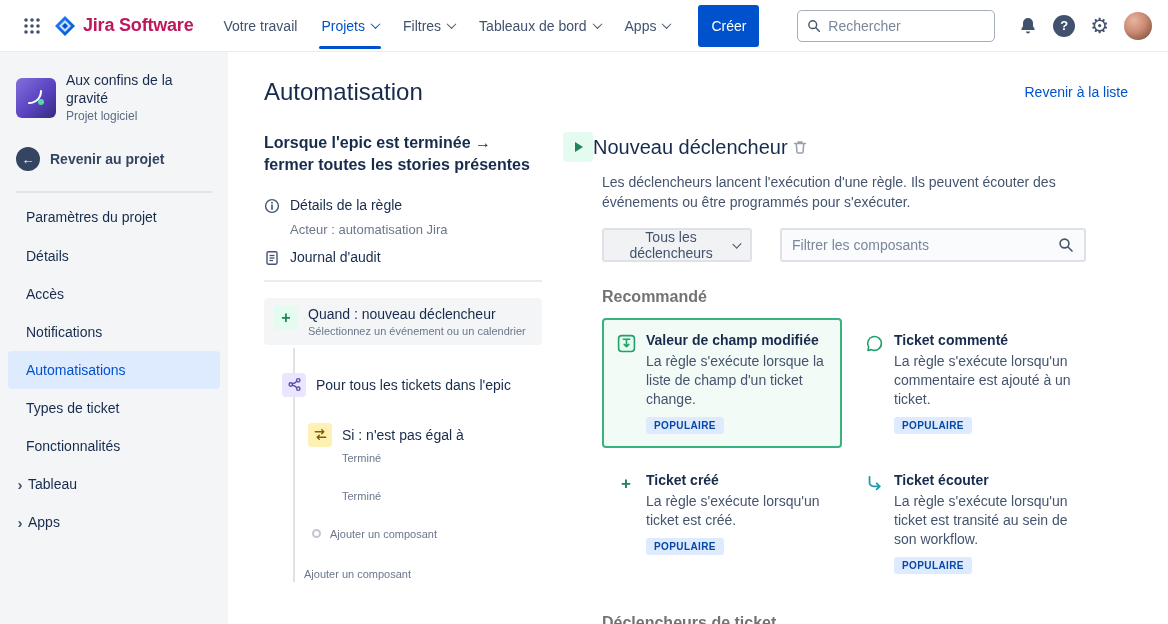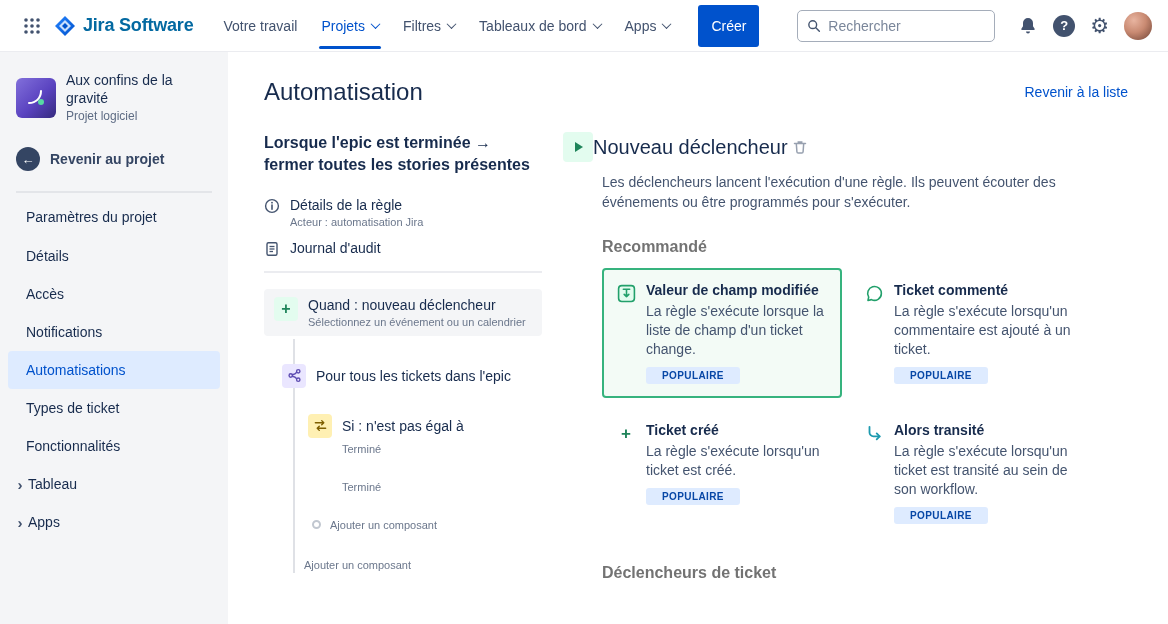--- a/index.html
+++ b/index.html
@@ -6,21 +6,21 @@
   html,body{width:1168px;height:624px;overflow:hidden;background:#fff;
     font-family:"Liberation Sans","DejaVu Sans",sans-serif;color:#172B4D}
 
   
   .topnav{height:52px;display:flex;align-items:center;justify-content:space-between;
     padding:0 16px;border-bottom:1px solid #EBECF0;background:#fff}
   .nav-left{display:flex;align-items:center;height:100%}
   .appswitcher{width:32px;height:32px;display:flex;align-items:center;justify-content:center;
     background:none;border:none;cursor:pointer;border-radius:3px}
   .logo{display:flex;align-items:center;gap:7px;margin:0 18px 0 6px;cursor:pointer}
-  .logo-text{font-size:18px;font-weight:600;color:#0369a1;letter-spacing:-0.2px}
+  .logo-text{font-size:18px;font-weight:600;color:#be185d;letter-spacing:-0.2px}
   .nav-item{position:relative;display:flex;align-items:center;height:32px;padding:0 7px;margin:0 5px;
     font-size:14px;font-weight:500;color:#42526E;text-decoration:none;cursor:pointer;border-radius:3px;white-space:nowrap}
   .nav-item.active{color:#0052CC}
   .nav-item.active::after{content:"";position:absolute;left:5px;right:5px;bottom:-7px;height:3px;
     border-radius:2px;background:#0052CC}
   .chev{width:7px;height:7px;border-right:1.6px solid currentColor;border-bottom:1.6px solid currentColor;
     transform:rotate(45deg) translate(-1px,-1px);display:inline-block;margin-left:7px}
   .create-btn{margin-left:16px;background:#0052CC;color:#fff;border:none;border-radius:3px;
     font-size:14px;font-weight:500;height:42px;padding:0 13px;cursor:pointer;font-family:inherit}
   .nav-right{display:flex;align-items:center;gap:15px}
@@ -65,21 +65,21 @@
   .back-link{font-size:14px;font-weight:500;color:#0052CC;text-decoration:none;margin-top:6px;cursor:pointer}
   .content{display:flex;margin-top:26px}
 
   
   .rule-col{width:278px;margin-right:21px;flex-shrink:0}
   .rule-title{font-size:16px;font-weight:700;color:#172B4D;line-height:1.4}
   .rule-links{margin-top:20px}
   .rule-link{display:flex;gap:10px;margin-bottom:12px;cursor:pointer}
   .rule-link svg{flex-shrink:0;margin-top:1px}
   .rule-link-label{font-size:14px;color:#172B4D}
-  .rule-link-sub{font-size:11px;color:#6B778C;margin-top:3px}
+  .rule-link-sub{font-size:13px;color:#6B778C;margin-top:9px}
   .rule-divider{border:none;border-top:2px solid #EBECF0;margin:14px 0}
   .steps{position:relative;margin-top:16px}
   .steps::before{content:"";position:absolute;left:29px;top:50px;bottom:8px;width:2px;background:#DFE1E6}
   .step-icon{width:24px;height:24px;border-radius:4px;display:flex;align-items:center;justify-content:center;
     flex-shrink:0;position:relative;z-index:1}
   .icon-green{background:#E3FCEF;color:#1F845A;font-size:16px;font-weight:700;line-height:1}
   .icon-branch{background:#EAE6FF}
   .icon-cond{background:#FFF0B3}
   .icon-then{background:#E6FCFF}
   .step-box{position:relative;z-index:1;background:#F4F5F7;border-radius:4px;padding:8px 10px;display:flex;gap:10px;cursor:pointer}
@@ -112,21 +112,21 @@
   .filter-box input{flex:1;border:none;outline:none;background:transparent;font-size:14px;color:#172B4D;font-family:inherit}
   .filter-box input::placeholder{color:#7A869A}
   .section-title{font-size:16px;font-weight:700;color:#737373;margin-top:26px}
   .cards{display:grid;grid-template-columns:240px 240px;column-gap:8px;row-gap:10px;margin-top:12px}
   .card{display:flex;gap:10px;padding:12px;border:2px solid transparent;border-radius:4px;cursor:pointer}
   .card.selected{border-color:#36B37E;background:#F3FBF6}
   .card-icon{width:20px;height:20px;flex-shrink:0;margin-top:1px;display:flex;align-items:center;justify-content:center;color:#1F845A;font-size:17px;font-weight:700;line-height:1}
   .card-title{font-size:14px;font-weight:600;color:#172B4D}
   .card-desc{font-size:14px;color:#44546F;line-height:19px;margin-top:4px}
   .badge{display:inline-block;background:#DEEBFF;color:#0747A6;font-size:10px;font-weight:700;
-    letter-spacing:.4px;padding:3px 16px;border-radius:3px;margin-top:8px}
+    letter-spacing:.4px;padding:3px 8px;border-radius:3px;margin-top:8px}
 </style>
 </head>
 <body>
 
 <header class="topnav">
   <div class="nav-left">
     <button class="appswitcher">
       <svg width="20" height="20" viewBox="0 0 20 20" fill="#42526E">
         <circle cx="4" cy="4" r="1.8"></circle>
           <circle cx="10" cy="4" r="1.8"></circle>
@@ -333,20 +333,33 @@
           <button class="icon-btn trash-btn">
             <svg width="16" height="16" viewBox="0 0 16 16" fill="none" stroke="#97A0AF" stroke-width="1.5" stroke-linecap="round">
               <path d="M2.5 4.5h11M6.3 4.5V3h3.4v1.5M4.3 4.5l.6 8.3a1.3 1.3 0 0 0 1.3 1.2h3.6a1.3 1.3 0 0 0 1.3-1.2l.6-8.3"></path>
             </svg>
           </button>
         </div>
 
         <div class="panel-body">
           <p class="panel-desc">Les déclencheurs lancent l'exécution d'une règle. Ils peuvent écouter des événements ou être programmés pour s'exécuter.</p>
 
+          <div class="controls">
+            <button class="dropdown">
+              <span>Tous les déclencheurs</span>
+              <i class="chev"></i>
+            </button>
+            <div class="filter-box">
+              <input type="text" placeholder="Filtrer les composants" style="">
+              <svg width="16" height="16" viewBox="0 0 16 16">
+                <circle cx="6.5" cy="6.5" r="4.4" fill="none" stroke="#44546F" stroke-width="1.6"></circle>
+                <line x1="10" y1="10" x2="14" y2="14" stroke="#44546F" stroke-width="1.6" stroke-linecap="round"></line>
+              </svg>
+            </div>
+          </div>
 
           <h3 class="section-title">Recommandé</h3>
           <div class="cards">
 
             <div class="card selected">
               <span class="card-icon">
                 <svg width="19" height="19" viewBox="0 0 18 18">
                   <rect x="1.5" y="1.5" width="15" height="15" rx="3" fill="#E3FCEF" stroke="#22A06B" stroke-width="1.5"></rect>
                   <path d="M6 5h6M9 5v7M6.8 9.8 9 12l2.2-2.2" fill="none" stroke="#22A06B" stroke-width="1.5" stroke-linecap="round" stroke-linejoin="round"></path>
                 </svg>
@@ -381,21 +394,21 @@
             </div>
 
             <div class="card">
               <span class="card-icon">
                 <svg width="18" height="18" viewBox="0 0 16 16" fill="none" stroke="#1D9AAF" stroke-width="1.6" stroke-linecap="round" stroke-linejoin="round">
                   <path d="M4 2.5v5a3.5 3.5 0 0 0 3.5 3.5H13"></path>
                   <path d="M10.4 8.4 13 11l-2.6 2.6"></path>
                 </svg>
               </span>
               <div>
-                <div class="card-title">Alors transité</div>
+                <div class="card-title">Ticket écouter</div>
                 <div class="card-desc">La règle s'exécute lorsqu'un ticket est transité au sein de son workflow.</div>
                 <span class="badge">POPULAIRE</span>
               </div>
             </div>
           </div>
 
           <h3 class="section-title">Déclencheurs de ticket</h3>
 
         </div>
       </section>

